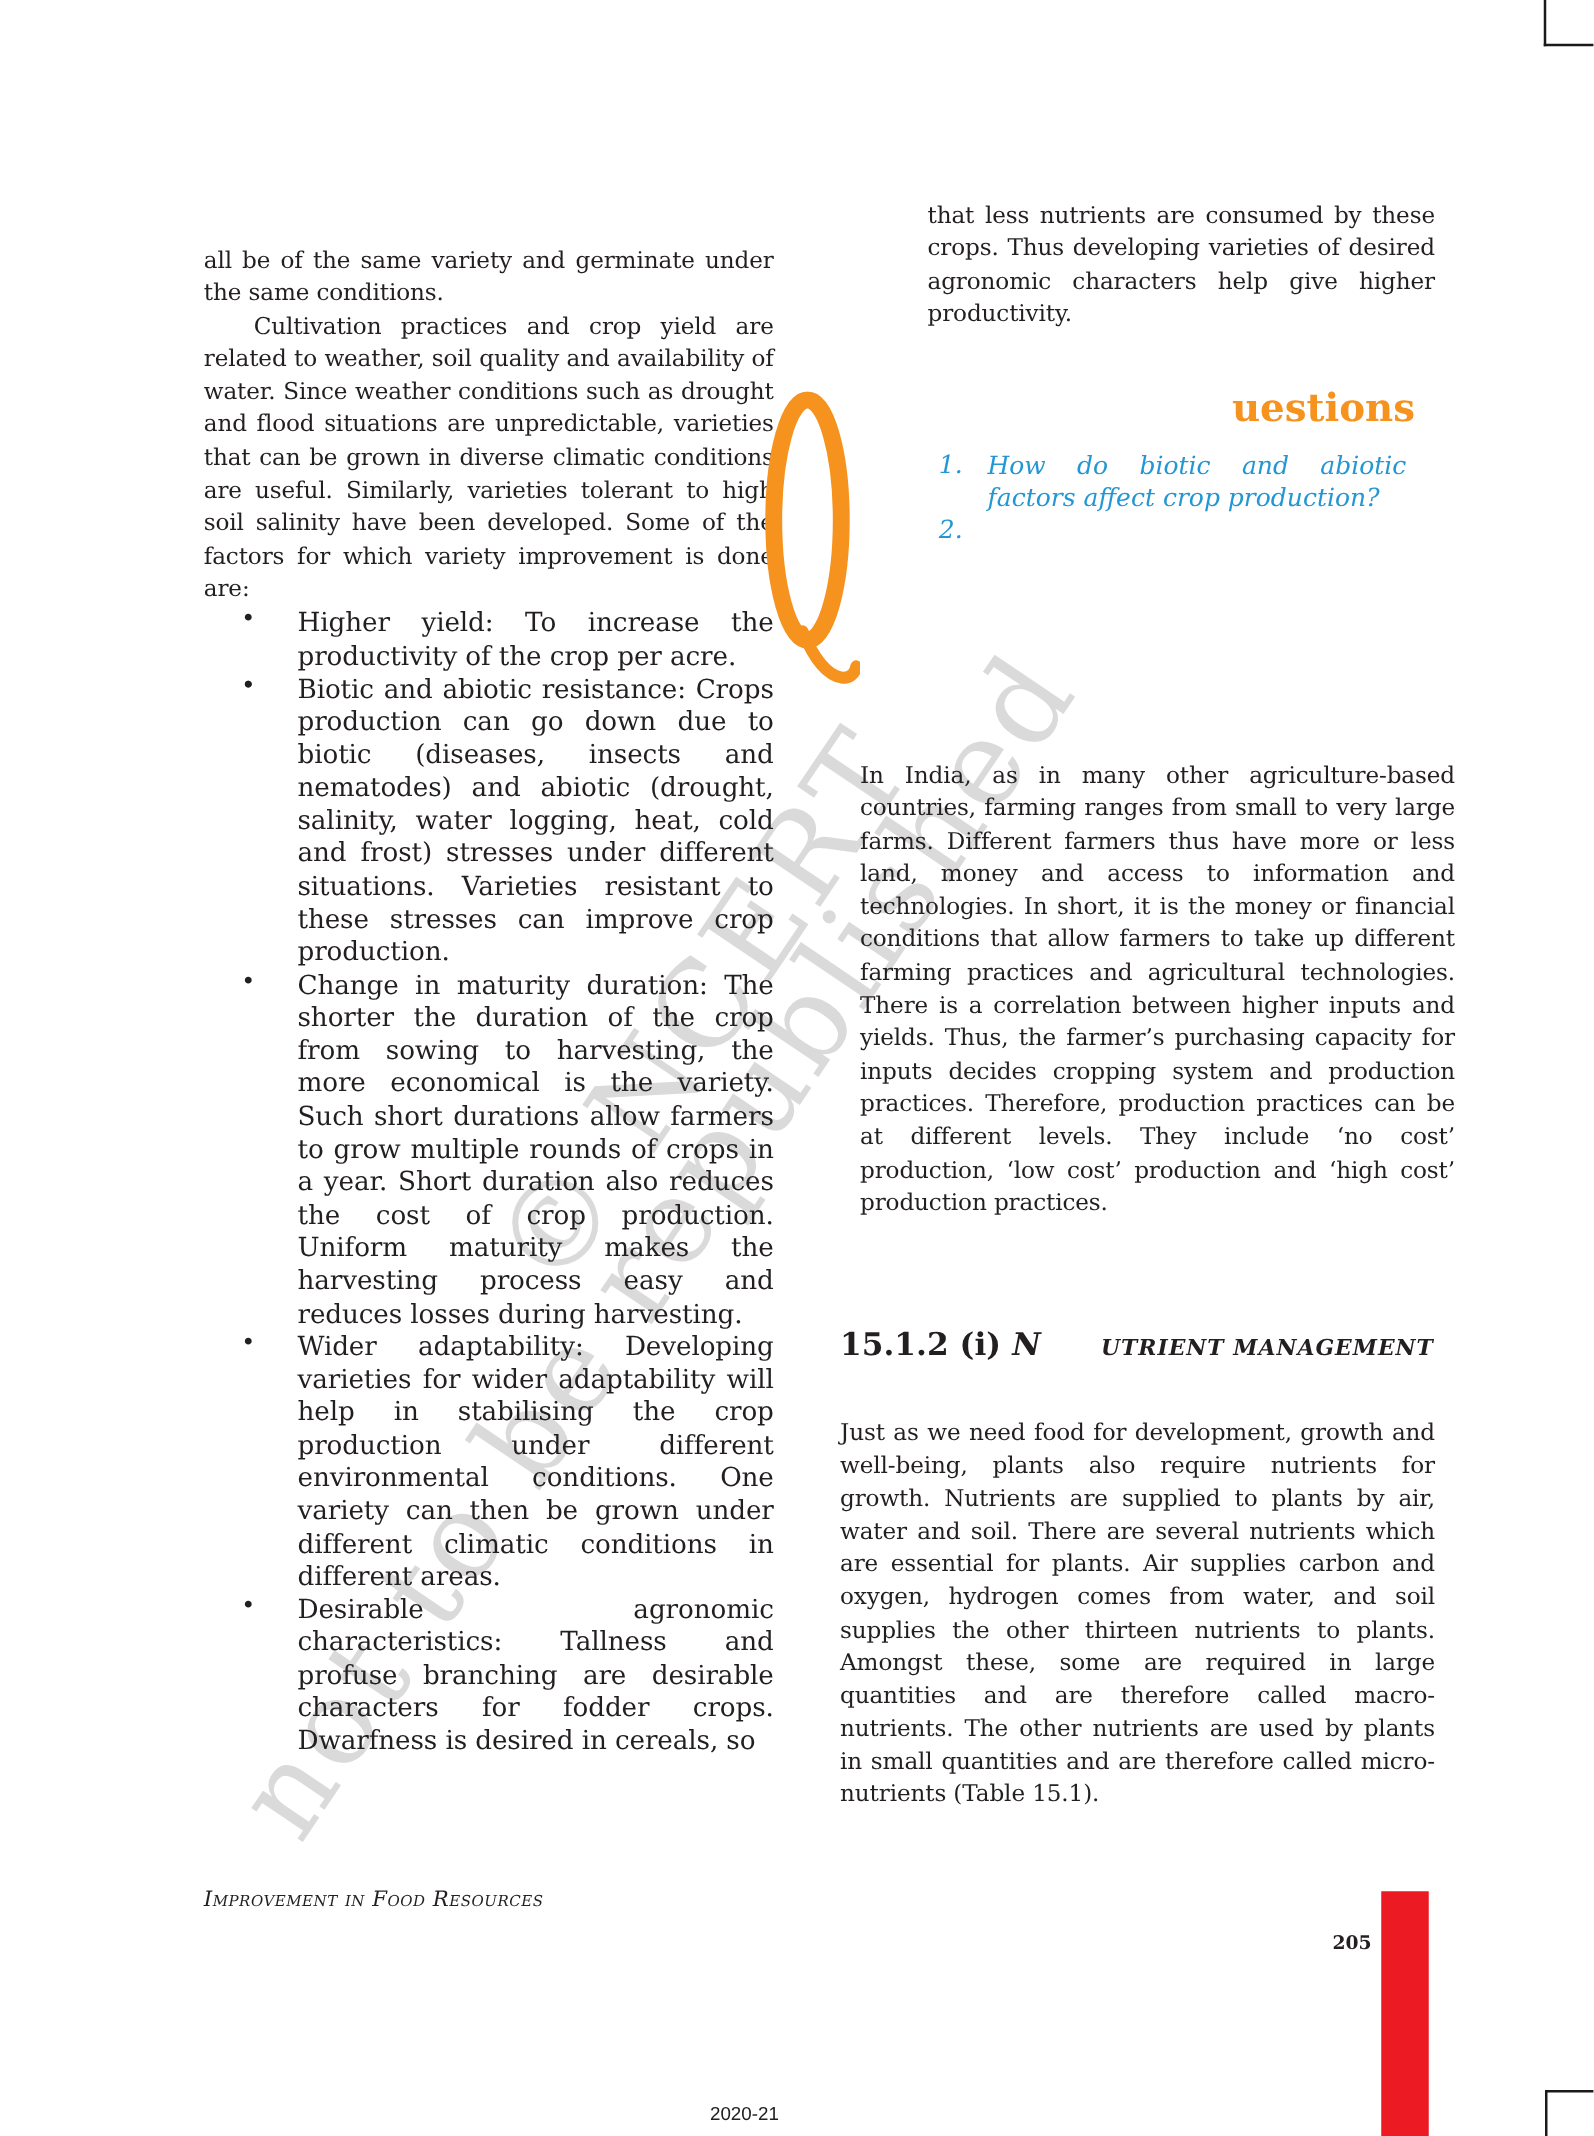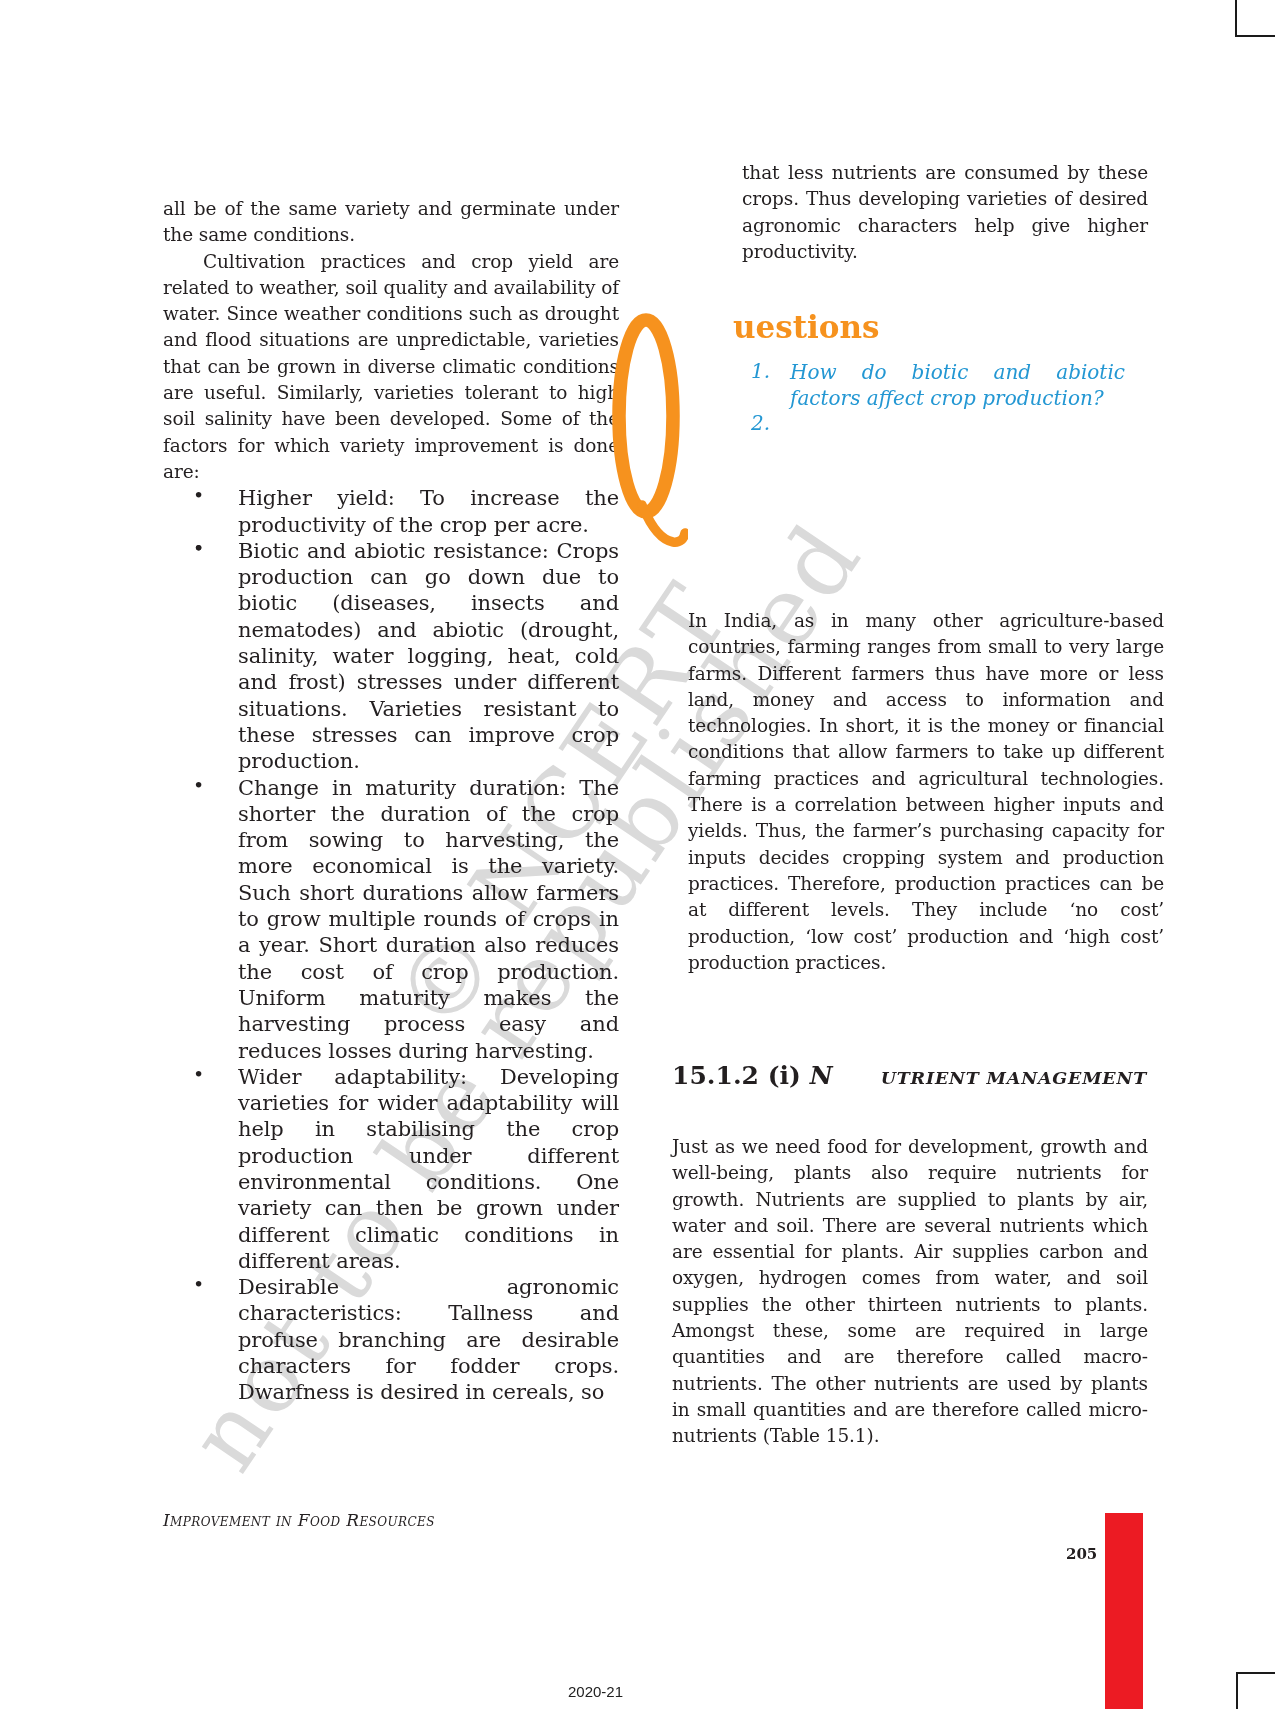--- a/index.html
+++ b/index.html
@@ -34,21 +34,21 @@
   
   .b-item { position:relative; padding-left:75px; }
   .b-dot  { position:absolute; left:30px; top:-1px; font-size:19px; }
   .b-text { display:block; font-size:21px; line-height:26.3px; text-align:justify; letter-spacing:-0.1px; }
 
   
   .rp1 { position:absolute; top:0; left:70px; width:406px; }
   .questions { position:absolute; top:151px; left:0; width:460px; }
   .big-q { position:absolute; left:-62px; top:2px; }
   .q-title { margin-left:61px; color:var(--accent-orange,#F6921E); font-size:31px; font-weight:bold; line-height:1.05;
-             font-family:"DejaVu Serif","Liberation Serif",serif; }
+             font-family:"DejaVu Serif","Liberation Serif",serif;text-align:right; }
   .q-list { margin:15px 0 0 61px; width:392px; }
   .q-item { position:relative; padding-left:57px; margin:0; }
   .q-num  { position:absolute; left:18px; top:0; color:var(--question-blue,#2397D3); font-style:italic; font-size:20px; }
   .q-text { display:block; color:var(--question-blue,#2397D3); font-style:italic; font-size:20px;
             line-height:26.3px; text-align:justify; }
 
   .h-crop { position:absolute; top:401px; left:0; margin:0; font-weight:bold; white-space:nowrap; }
   .h-lead { font-size:25px; }
   .h-caps { font-size:18px; letter-spacing:0.6px; }
   .rp2 { position:absolute; top:448px; left:16px; width:476px; }

